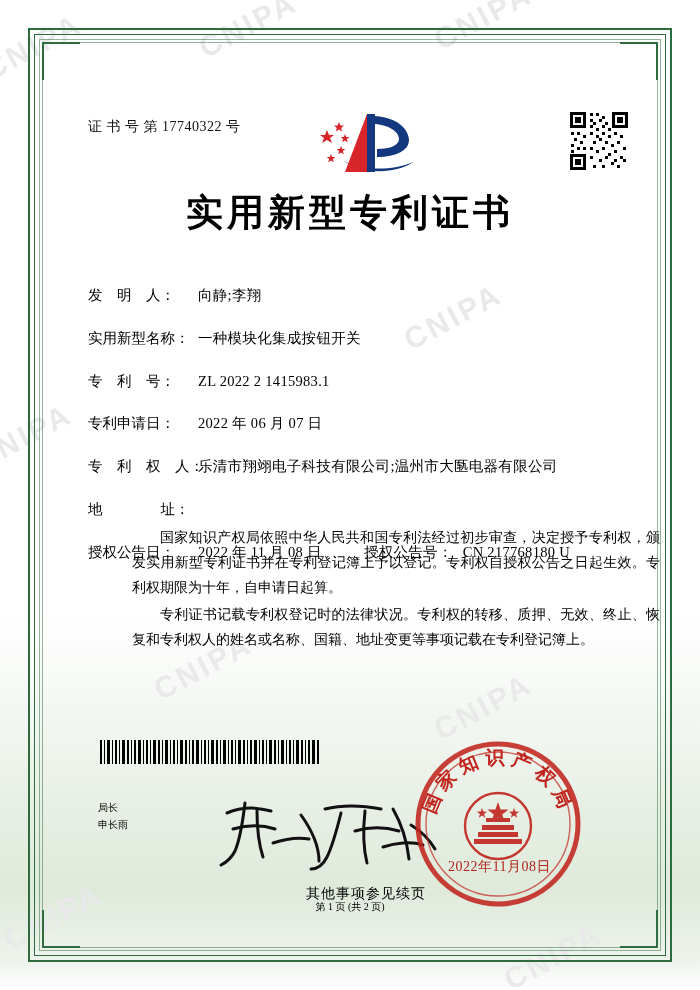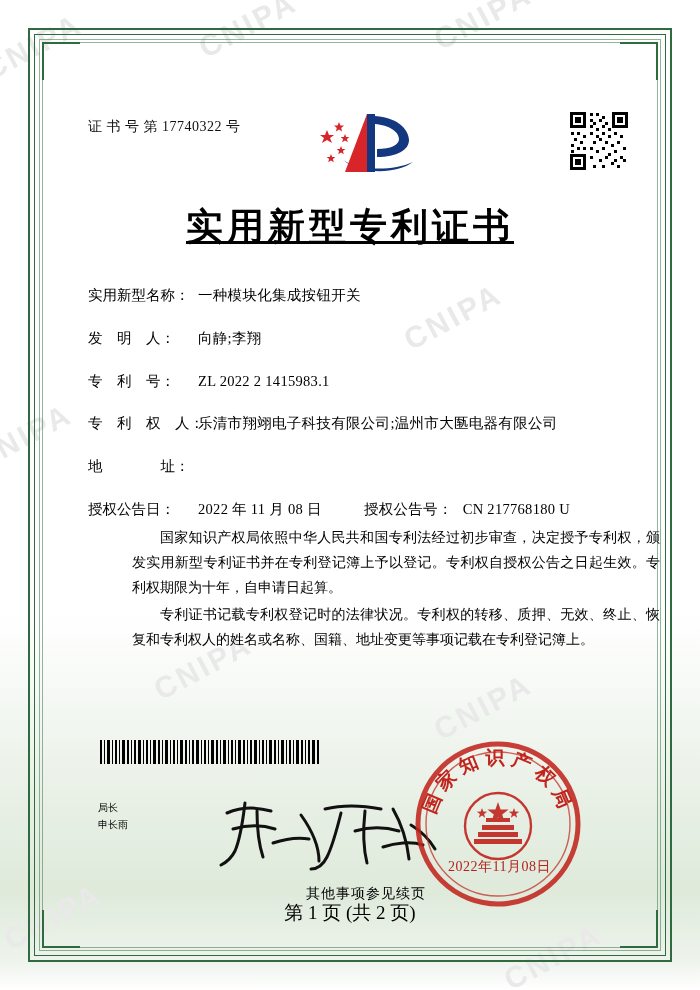--- a/index.html
+++ b/index.html
@@ -114,29 +114,28 @@
   .qr {
     position: absolute;
     right: 10px; top: 50px;
     width: 62px; height: 62px;
     background: #fff;
   }
 
   
   .doc-title {
     position: absolute;
-    left: 0; top: 142px;
+    left: 0; top: 128px;
     width: 580px;
     text-align: center;
     font-size: 37px;
     font-weight: bold;
     letter-spacing: 4px;
     color: #000;
     font-family: "DejaVu Serif", serif;
-    text-decoration: underline;
   }
 
   
   .fields {
     position: absolute;
     left: 28px; top: 225px;
     width: 528px;
     font-size: 14.5px;
     color: #000;
     line-height: 1.5;
@@ -218,21 +217,21 @@
     letter-spacing: .5px;
     font-family: "Liberation Serif", serif;
   }
 
   
   .page-num {
     position: absolute;
     left: 0; top: 840px;
     width: 580px;
     text-align: center;
-    font-size: 19px;
+    font-size: 10px;
     color: #000;
   }
   .footer-note {
     position: absolute;
     left: 0; top: 885px;
     width: 700px;
     text-align: center;
     font-size: 14px;
     color: #000;
     letter-spacing: 1px;
@@ -346,33 +345,38 @@
             <rect x="55" y="49" width="3" height="3"></rect>
             <rect x="46" y="49" width="3" height="3"></rect>
         </g>
       </svg>
     </div>
 
     <div class="doc-title">实用新型专利证书</div>
 
     <div class="fields">
       <div class="field-row">
+        <span class="field-label">发　明　人：</span>
+        <span class="field-sep"></span>
+        <span class="field-value">向静;李翔</span>
+      </div>
+      <div class="field-row">
         <span class="field-label">实用新型名称：</span>
         <span class="field-sep"></span>
         <span class="field-value">一种模块化集成按钮开关</span>
-      </div>
-      <div class="field-row">
-        <span class="field-label">发　明　人：</span>
-        <span class="field-sep"></span>
-        <span class="field-value">向静;李翔</span>
       </div>
       <div class="field-row">
         <span class="field-label">专　利　号：</span>
         <span class="field-sep"></span>
         <span class="field-value">ZL 2022 2 1415983.1</span>
+      </div>
+      <div class="field-row">
+        <span class="field-label">专利申请日：</span>
+        <span class="field-sep"></span>
+        <span class="field-value">2022 年 06 月 07 日</span>
       </div>
       <div class="field-row">
         <span class="field-label">专　利　权　人：</span>
         <span class="field-sep"></span>
         <span class="field-value">乐清市翔翊电子科技有限公司;温州市大匦电器有限公司</span>
       </div>
       <div class="field-row">
         <span class="field-label">地　　　　址：</span>
         <span class="field-sep"></span>
       </div>

